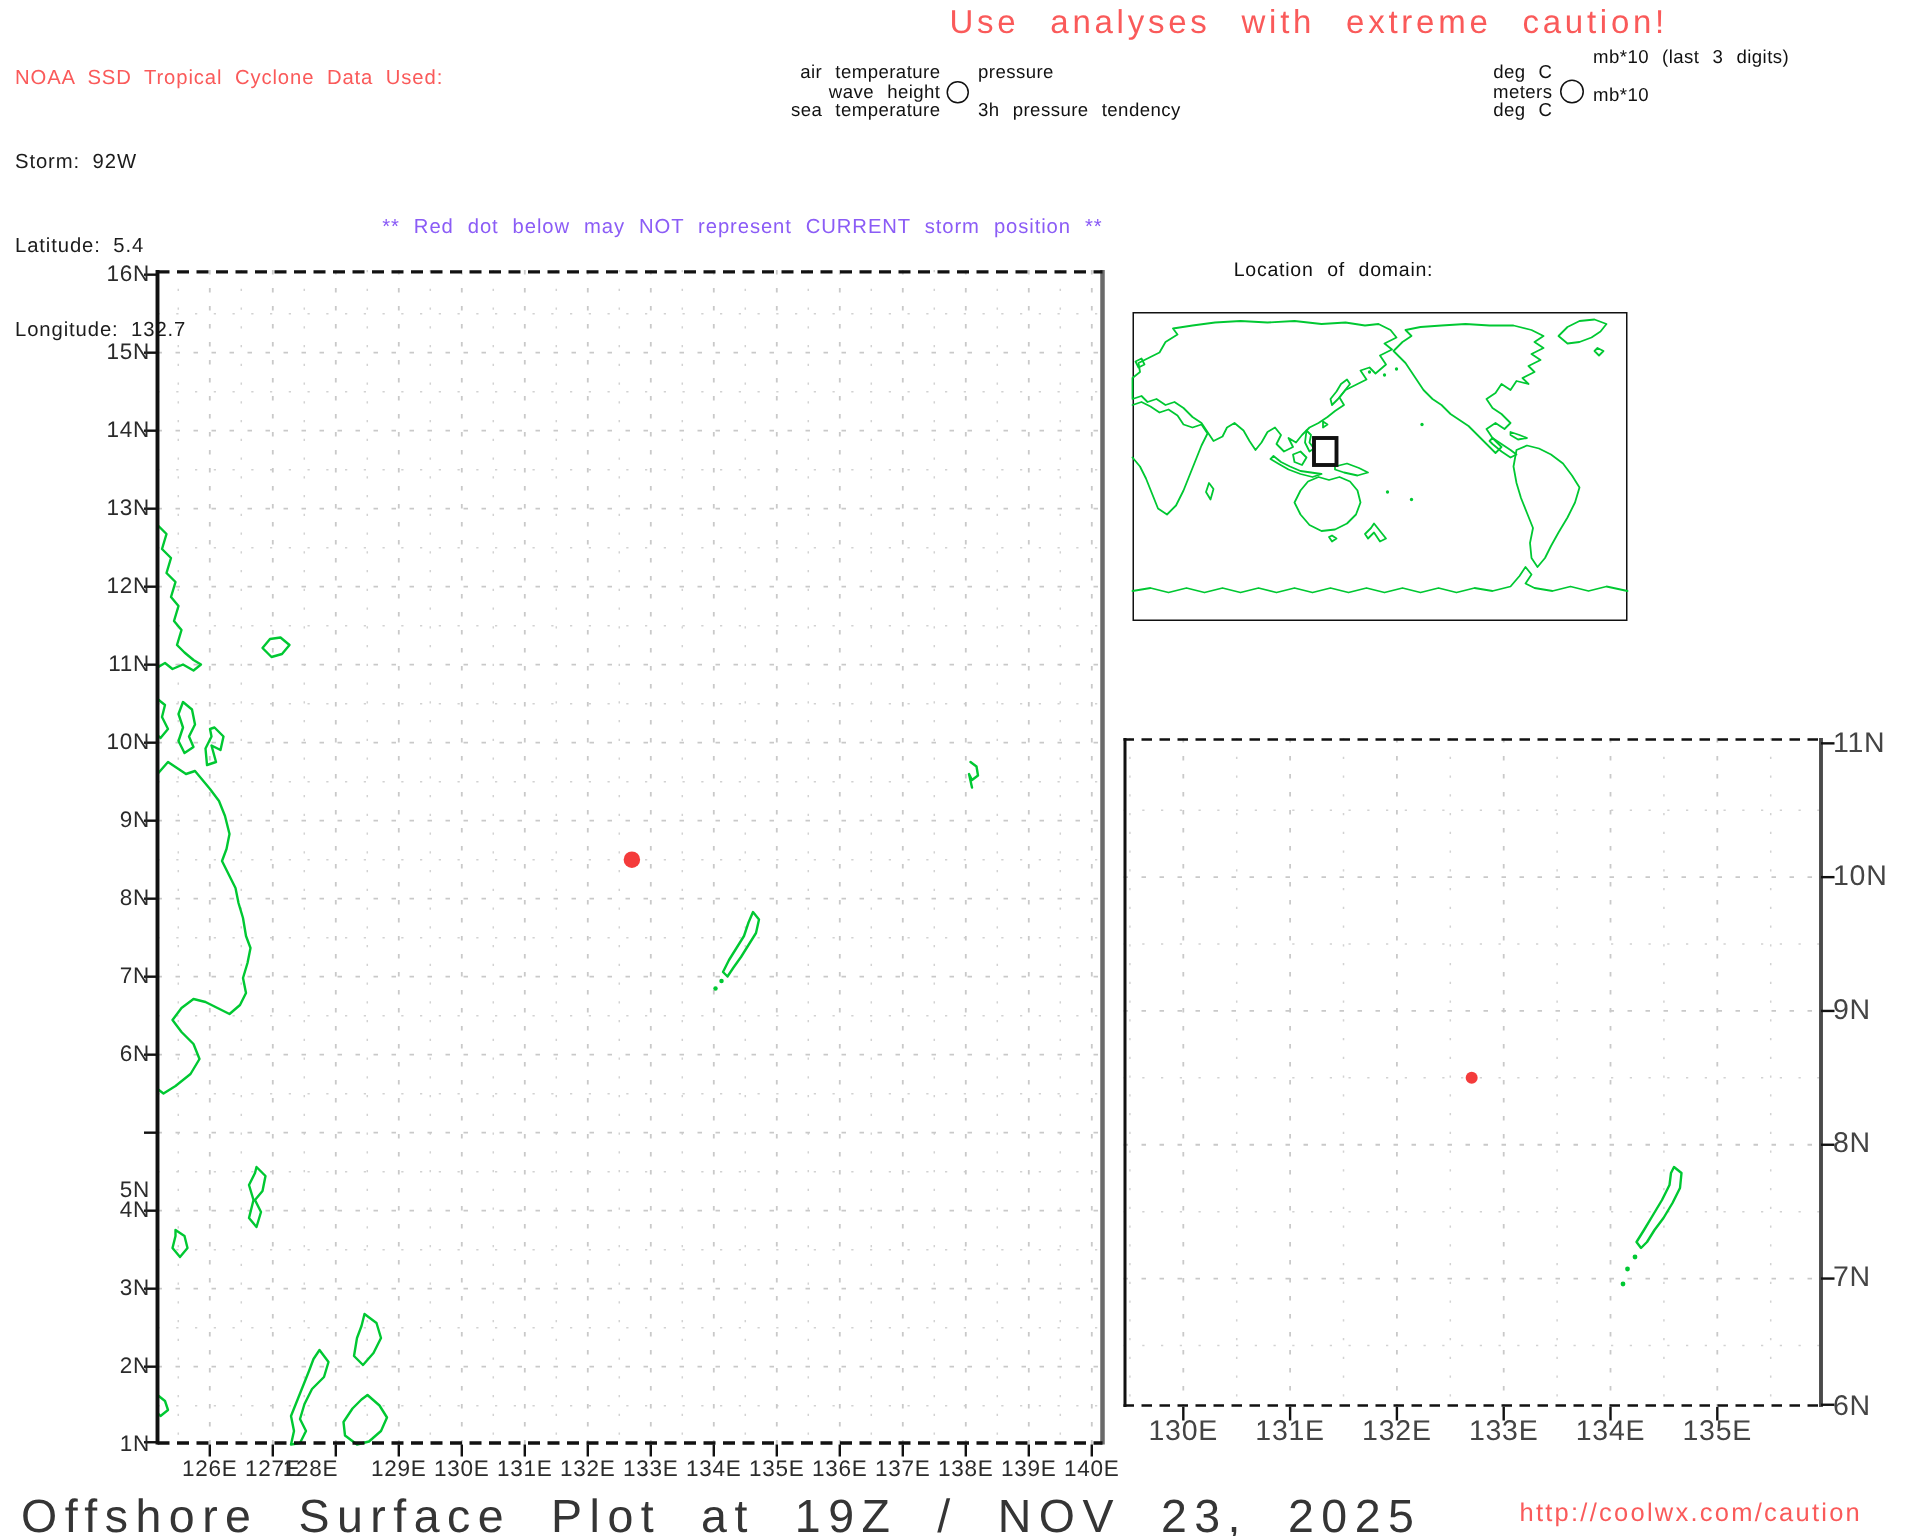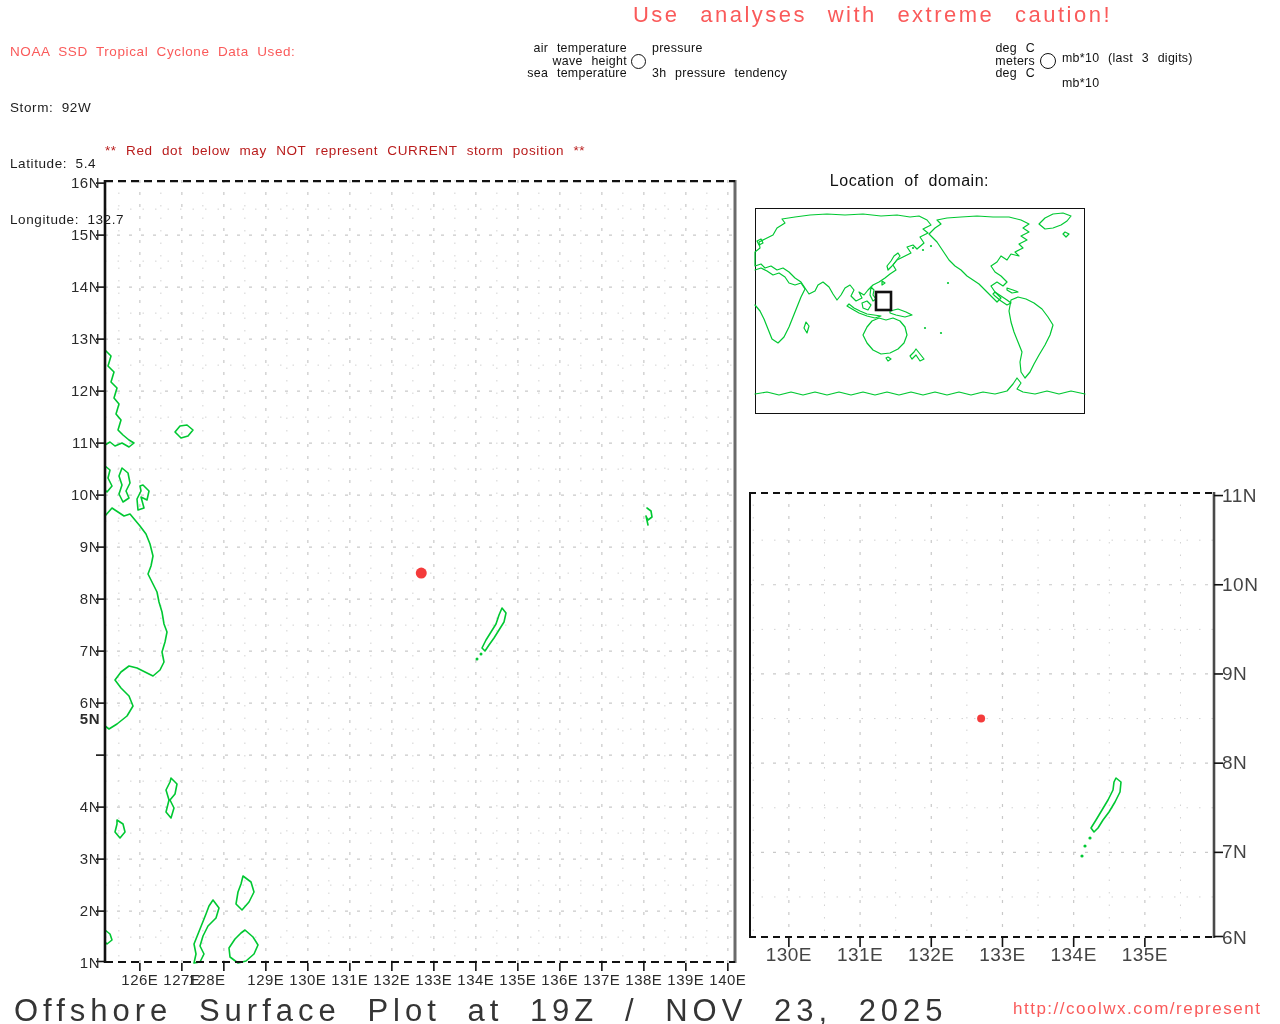--- a/index.html
+++ b/index.html
@@ -9,32 +9,32 @@
               letter-spacing:.6px;word-spacing:4px;white-space:pre;}
   .t-red{color:#fa5a5a;}
   .t-red-bold{color:#f94343;font-weight:bold;}
   .caution{position:absolute;left:615px;top:2px;width:515px;text-align:center;color:#fa5a5a;
            font-size:22px;letter-spacing:2.5px;word-spacing:12px;}
   .legend{position:absolute;font-size:12.4px;line-height:12.6px;letter-spacing:.3px;word-spacing:5px;color:#111;}
   .leg-col div{height:12.6px;}
   .legend-station-left{left:500px;top:42px;width:127px;text-align:right;}
   .legend-station-right{left:652px;top:42px;width:230px;text-align:left;}
   .legend-units-left{left:938px;top:42px;width:97px;text-align:right;}
-  .legend-units-right{left:1062px;top:52px;width:210px;text-align:left;}
+  .legend-units-right{left:1062px;top:32px;width:210px;text-align:left;}
   .leg-circle{position:absolute;border:1.4px solid #111;border-radius:50%;background:transparent;}
   .circle-station{left:631px;top:54px;width:13px;height:13px;}
   .circle-units{left:1040px;top:53px;width:14px;height:14px;}
-  .map-warning{position:absolute;left:105px;top:143px;width:630px;text-align:left;color:#b91c1c;
+  .map-warning{position:absolute;left:105px;top:143px;width:630px;text-align:right;color:#8b5cf6;
                font-size:13.5px;letter-spacing:.6px;word-spacing:5px;}
   .axis-label{position:absolute;color:#2b2b2b;letter-spacing:.5px;}
   .main-x-label{font-size:15px;width:60px;text-align:center;top:971px;}
   .main-y-label{font-size:15px;width:60px;text-align:right;left:40px;height:18px;line-height:18px;}
   .zoom-x-label{font-size:19px;width:72px;text-align:center;top:944px;color:#444;}
   .zoom-y-label{font-size:19px;left:1222px;height:22px;line-height:22px;color:#444;}
-  .world-title{position:absolute;left:789px;top:172px;width:200px;text-align:right;font-size:16px;
+  .world-title{position:absolute;left:789px;top:172px;width:200px;text-align:center;font-size:13px;
                letter-spacing:.5px;word-spacing:5px;color:#111;}
   .world-frame{position:absolute;left:755px;top:208px;width:330px;height:206px;border:1.6px solid #111;box-sizing:border-box;}
   .footer-title{position:absolute;left:14px;top:993px;font-size:31px;letter-spacing:5px;word-spacing:13px;
                 color:#353535;white-space:nowrap;}
   .footer-url{position:absolute;left:1013px;top:999px;font-size:17px;letter-spacing:1.5px;color:#fa5a5a;white-space:nowrap;}
   svg{position:absolute;overflow:visible;}
 </style>
 </head>
 <body>
 
@@ -222,21 +222,21 @@
       <div class="axis-label main-y-label" style="top: 226.12px;">15N</div>
       <div class="axis-label main-y-label" style="top: 278.12px;">14N</div>
       <div class="axis-label main-y-label" style="top: 330.12px;">13N</div>
       <div class="axis-label main-y-label" style="top: 382.12px;">12N</div>
       <div class="axis-label main-y-label" style="top: 434.12px;">11N</div>
       <div class="axis-label main-y-label" style="top: 486.12px;">10N</div>
       <div class="axis-label main-y-label" style="top: 538.12px;">9N</div>
       <div class="axis-label main-y-label" style="top: 590.12px;">8N</div>
       <div class="axis-label main-y-label" style="top: 642.12px;">7N</div>
       <div class="axis-label main-y-label" style="top: 694.12px;">6N</div>
-      <div class="axis-label main-y-label" style="top: 710px; font-weight: bold;">5N</div>
+      <div class="axis-label main-y-label" style="top: 785px;">5N</div>
       <div class="axis-label main-y-label" style="top: 798.12px;">4N</div>
       <div class="axis-label main-y-label" style="top: 850.12px;">3N</div>
       <div class="axis-label main-y-label" style="top: 902.12px;">2N</div>
       <div class="axis-label main-y-label" style="top: 954.12px;">1N</div>
     </div>
 
   <div class="world-title">Location of domain:</div>
   <div class="world-frame"></div>
   <svg id="world-map" style="left:755px;top:208px;" width="330" height="206" viewBox="0 0 330 206">
       <g>
@@ -336,15 +336,15 @@
   <div id="zoom-y-labels">
       <div class="axis-label zoom-y-label" style="top: 484.568px;">11N</div>
       <div class="axis-label zoom-y-label" style="top: 573.768px;">10N</div>
       <div class="axis-label zoom-y-label" style="top: 662.968px;">9N</div>
       <div class="axis-label zoom-y-label" style="top: 752.168px;">8N</div>
       <div class="axis-label zoom-y-label" style="top: 841.368px;">7N</div>
       <div class="axis-label zoom-y-label" style="top: 927px;">6N</div>
     </div>
 
   <div class="footer-title">Offshore Surface Plot at 19Z / NOV 23, 2025</div>
-  <div class="footer-url">http://coolwx.com/represent</div>
+  <div class="footer-url">http://coolwx.com/caution</div>
 
 </div>
 
 </body></html>

